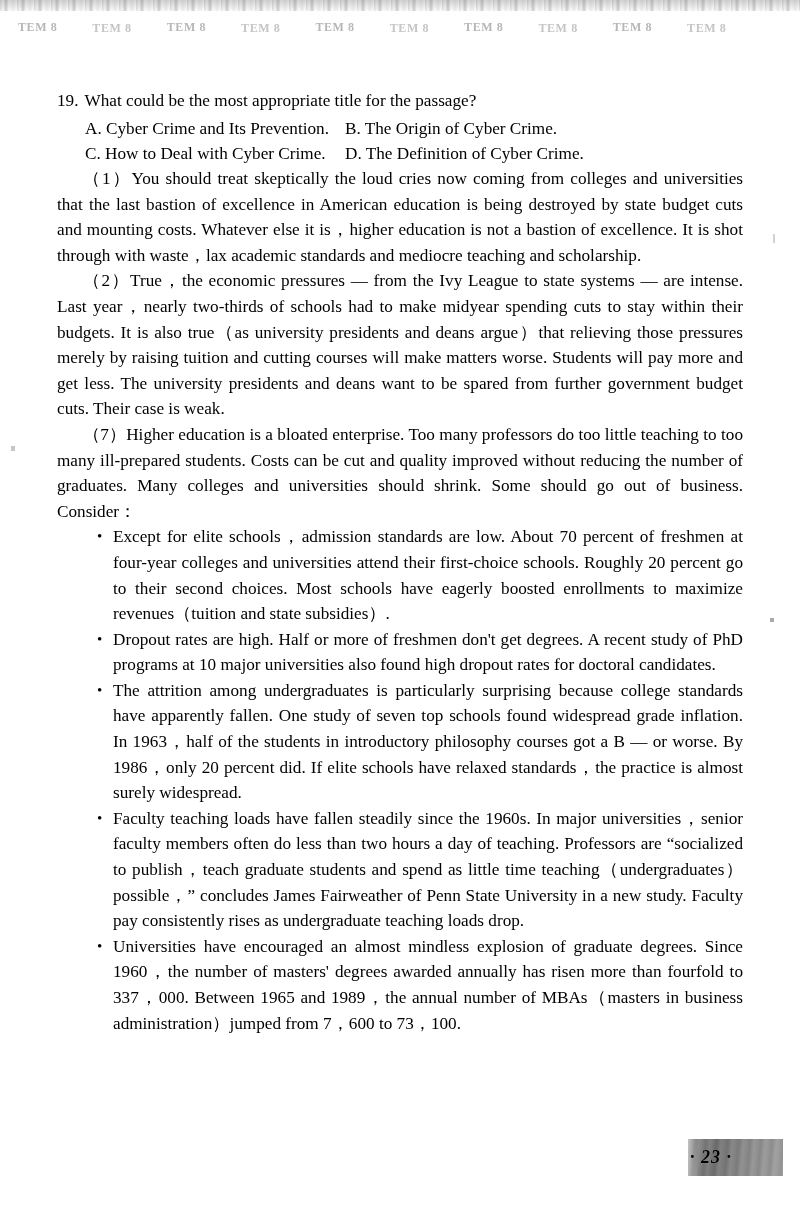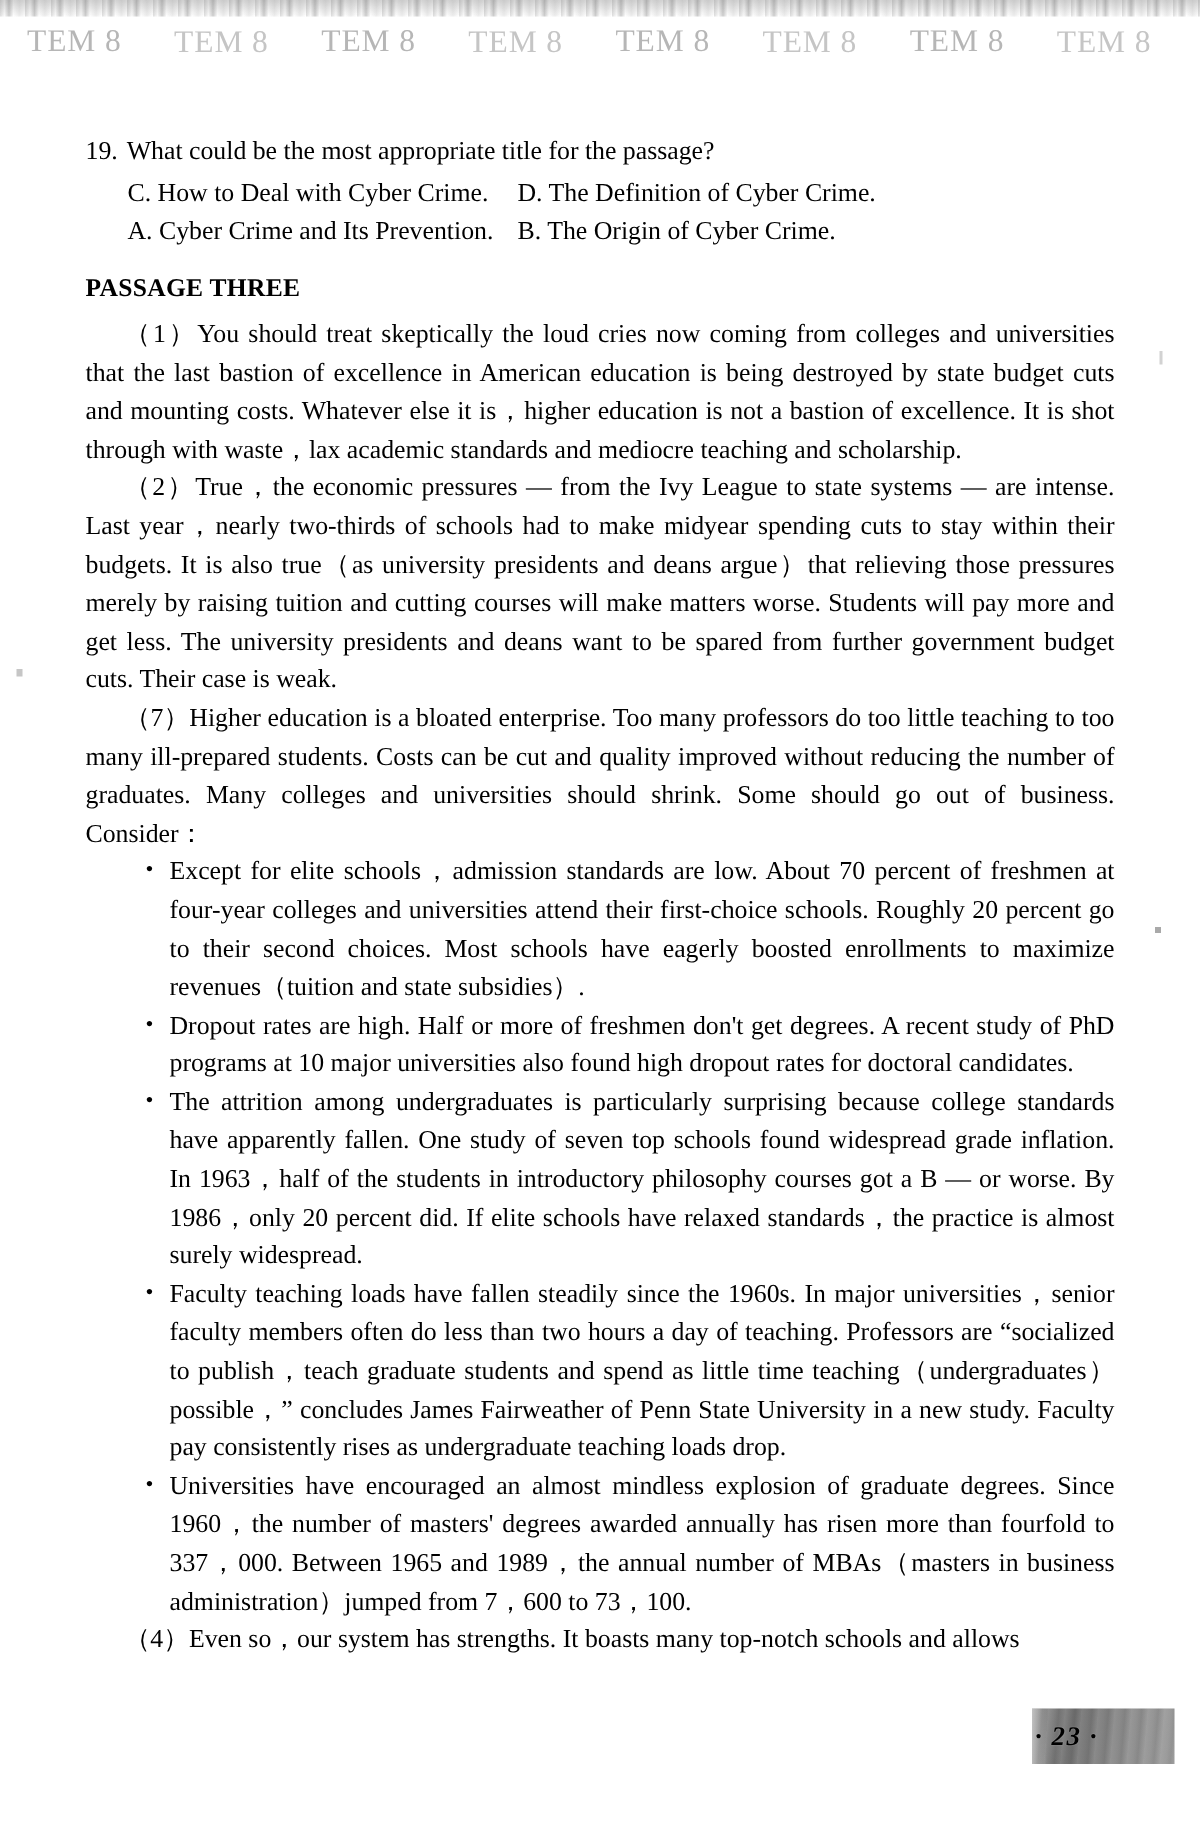--- a/index.html
+++ b/index.html
@@ -43,26 +43,27 @@
     width: 800px;
     height: 26px;
     display: flex;
     align-items: center;
     white-space: nowrap;
     overflow: hidden;
   }
   .wm {
     display: inline-block;
     font-family: "Liberation Serif", "DejaVu Serif", serif;
-    font-size: 21px;
+    font-size: 12px;
     letter-spacing: 0.6px;
     color: #b9b9b9;
     opacity: .95;
     margin-right: 35px;
     flex: 0 0 auto;
+    font-weight: bold;
   }
   .wm:first-child { margin-left: 18px; }
   .wm:nth-child(odd)  { color: #b3b3b3; transform: translateY(0px); }
   .wm:nth-child(even) { color: #c2c2c2; transform: translateY(0.5px); }
 
   
   .content {
     position: absolute;
     left: 57px;
     top: 88px;
@@ -200,41 +201,40 @@
   <div class="content">
 
     <div class="q-line">
       <span class="q-number">19.</span>
       <span>What could be the most appropriate title for the passage?</span>
     </div>
 
     <div class="options">
       <div class="opt-row">
         <div class="opt-col-a">
+          <span>A.</span>
+          <span>Cyber Crime and Its Prevention.</span>
+        </div>
+        <div class="opt-col-b">
+          <span>B.</span>
+          <span>The Origin of Cyber Crime.</span>
+        </div>
+      </div>
+      <div class="opt-row">
+        <div class="opt-col-a">
           <span>C.</span>
           <span>How to Deal with Cyber Crime.</span>
         </div>
         <div class="opt-col-b">
           <span>D.</span>
           <span>The Definition of Cyber Crime.</span>
         </div>
       </div>
-      <div class="opt-row">
-        <div class="opt-col-a">
-          <span>A.</span>
-          <span>Cyber Crime and Its Prevention.</span>
-        </div>
-        <div class="opt-col-b">
-          <span>B.</span>
-          <span>The Origin of Cyber Crime.</span>
-        </div>
-      </div>
     </div>
 
-    <div class="passage-title">PASSAGE THREE</div>
 
     <p class="para">（1）You should treat skeptically the loud cries now coming from colleges and universities that the last bastion of excellence in American education is being destroyed by state budget cuts and mounting costs. Whatever else it is，higher education is not a bastion of excellence. It is shot through with waste，lax academic standards and mediocre teaching and scholarship.</p>
     <p class="para">（2）True，the economic pressures — from the Ivy League to state systems — are intense. Last year，nearly two-thirds of schools had to make midyear spending cuts to stay within their budgets. It is also true（as university presidents and deans argue）that relieving those pressures merely by raising tuition and cutting courses will make matters worse. Students will pay more and get less. The university presidents and deans want to be spared from further government budget cuts. Their case is weak.</p>
     <p class="para">（7）Higher education is a bloated enterprise. Too many professors do too little teaching to too many ill-prepared students. Costs can be cut and quality improved without reducing the number of graduates. Many colleges and universities should shrink. Some should go out of business. Consider：</p>
 
     <ul class="bullets">
       <li>
         <span class="dot">•</span>
         <span>Except for elite schools，admission standards are low. About 70 percent of freshmen at four-year colleges and universities attend their first-choice schools. Roughly 20 percent go to their second choices. Most schools have eagerly boosted enrollments to maximize revenues（tuition and state subsidies）.</span>
       </li>
@@ -249,21 +249,20 @@
       <li>
         <span class="dot">•</span>
         <span>Faculty teaching loads have fallen steadily since the 1960s. In major universities，senior faculty members often do less than two hours a day of teaching. Professors are “socialized to publish，teach graduate students and spend as little time teaching（undergraduates）possible，” concludes James Fairweather of Penn State University in a new study. Faculty pay consistently rises as undergraduate teaching loads drop.</span>
       </li>
       <li>
         <span class="dot">•</span>
         <span>Universities have encouraged an almost mindless explosion of graduate degrees. Since 1960，the number of masters' degrees awarded annually has risen more than fourfold to 337，000. Between 1965 and 1989，the annual number of MBAs（masters in business administration）jumped from 7，600 to 73，100.</span>
       </li>
     </ul>
 
-    <p class="para">（4）Even so，our system has strengths. It boasts many top-notch schools and allows</p>
 
   </div>
 
   <div class="speck s1"></div>
   <div class="speck s2"></div>
   <div class="speck s3"></div>
 
   <div class="footer-band">
     <span class="page-num">· 23 ·</span>
   </div>

